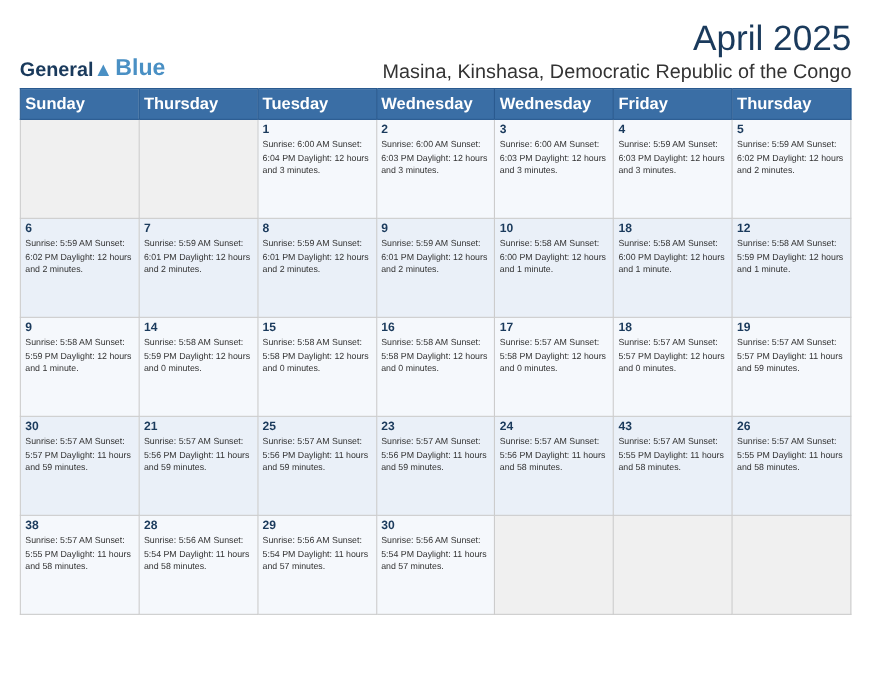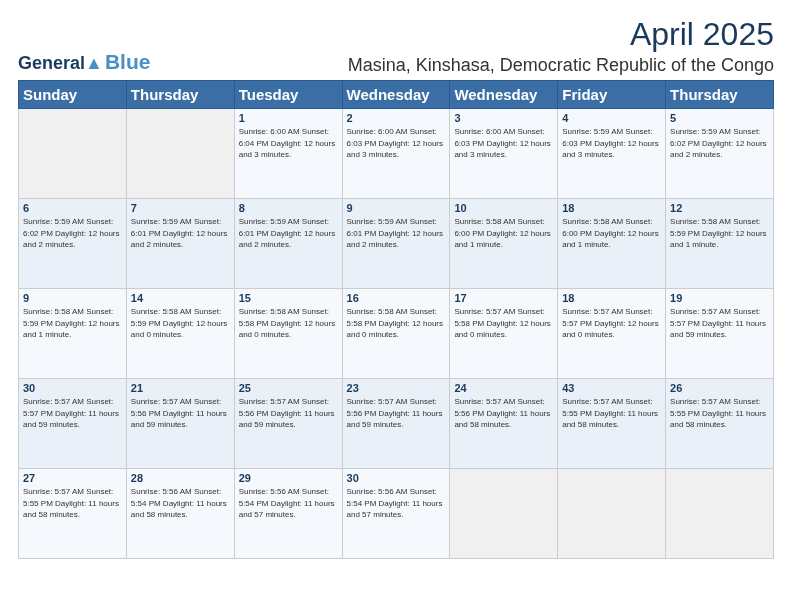--- a/index.html
+++ b/index.html
@@ -306,21 +306,21 @@
           <td>
             <span class="day-num">26</span>
             <div class="day-info">Sunrise: 5:57 AM
 Sunset: 5:55 PM
 Daylight: 11 hours
 and 58 minutes.</div>
           </td>
         </tr>
         <tr>
           <td>
-            <span class="day-num">27</span>
+            <span class="day-num">38</span>
             <div class="day-info">Sunrise: 5:57 AM
 Sunset: 5:55 PM
 Daylight: 11 hours
 and 58 minutes.</div>
           </td>
           <td>
             <span class="day-num">28</span>
             <div class="day-info">Sunrise: 5:56 AM
 Sunset: 5:54 PM
 Daylight: 11 hours

